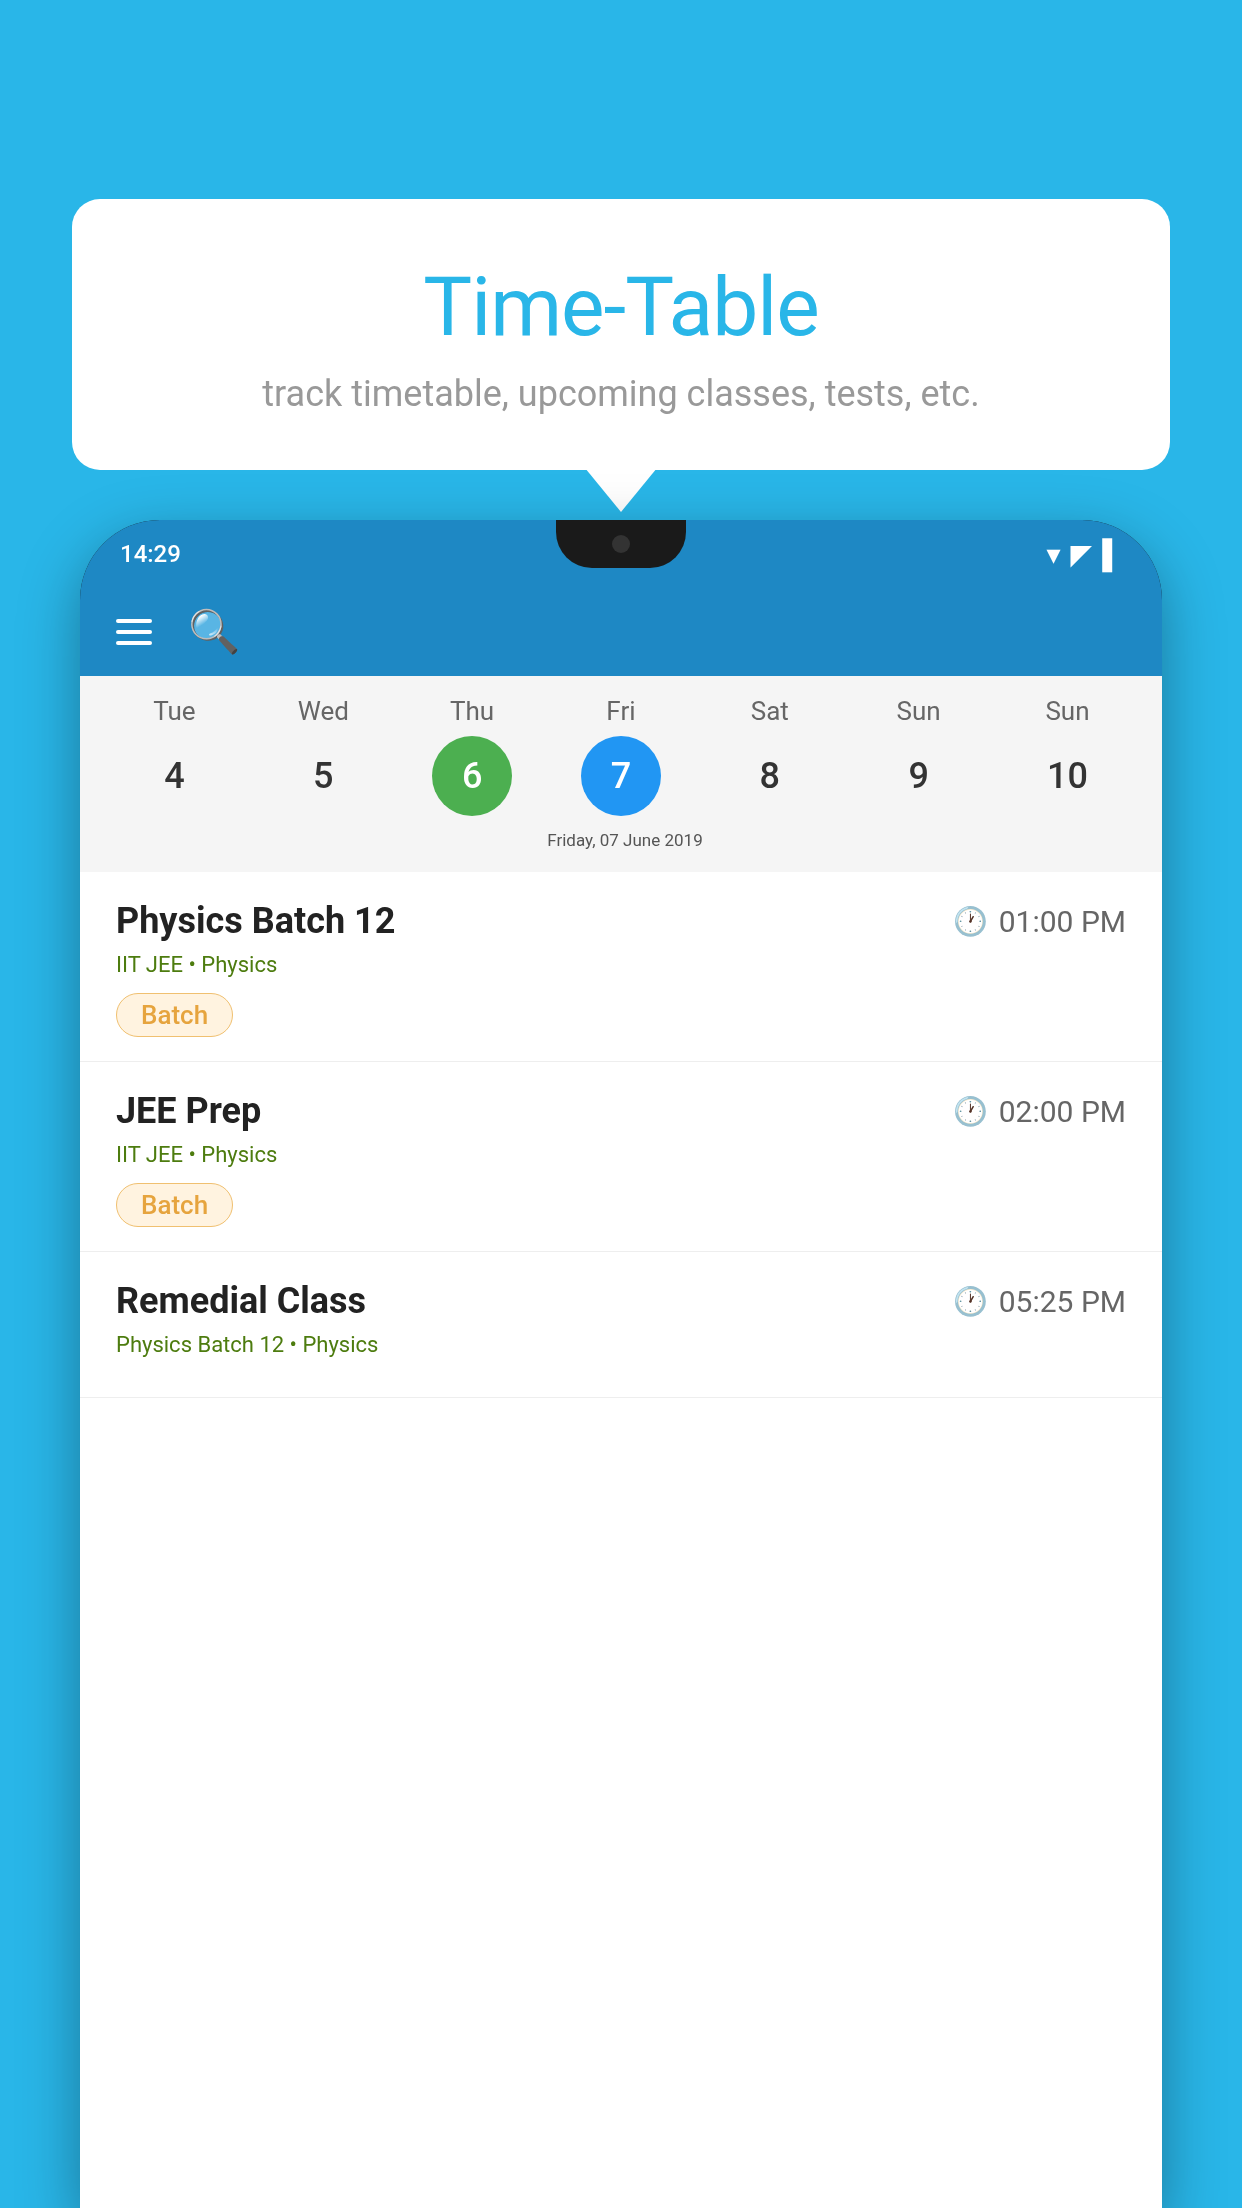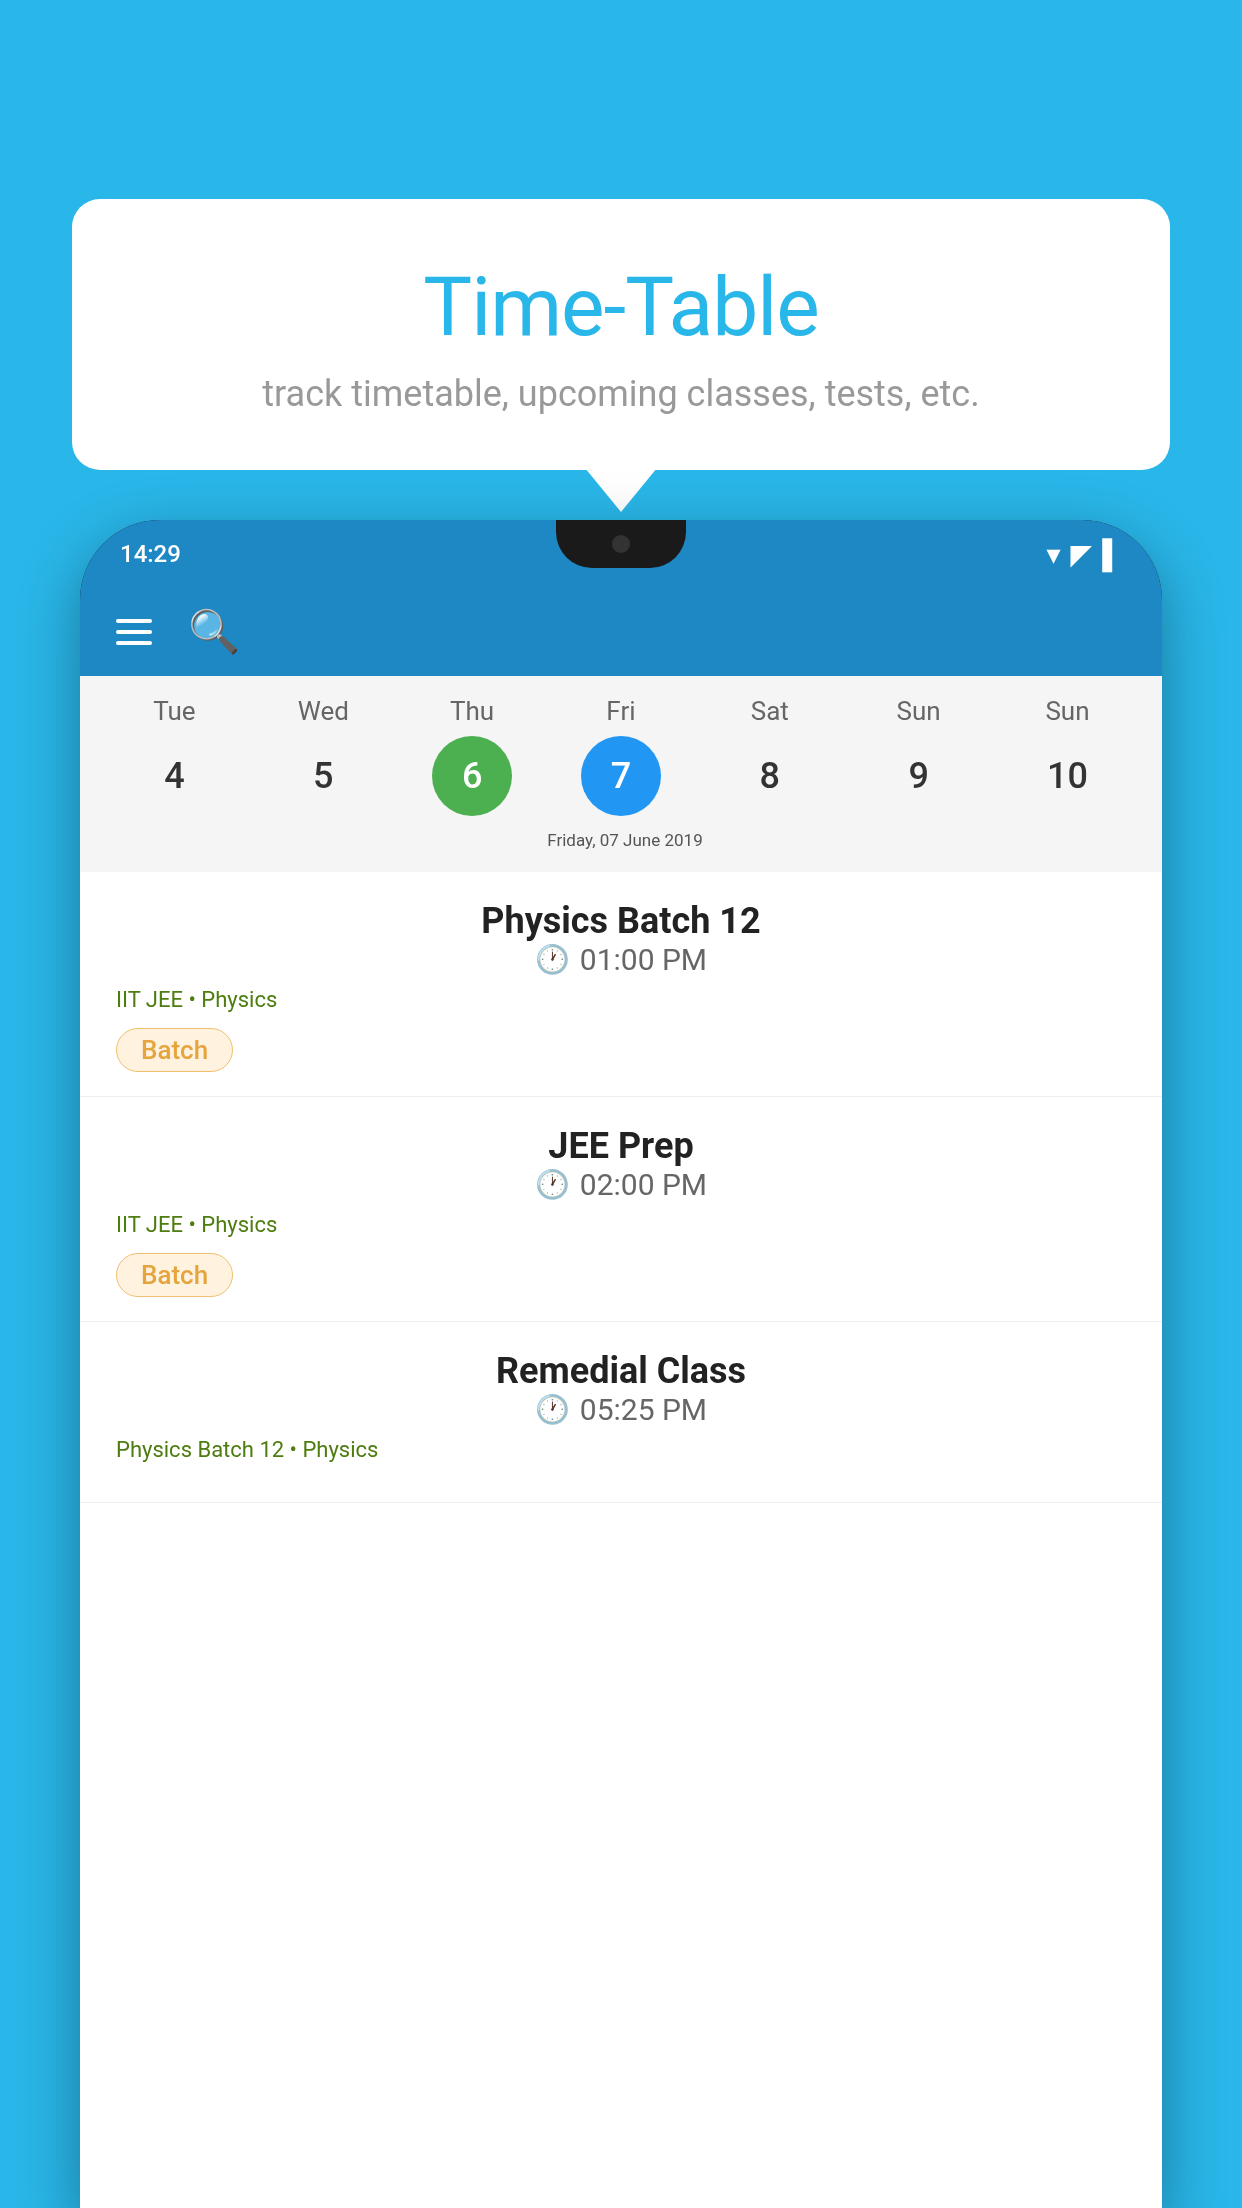--- a/index.html
+++ b/index.html
@@ -202,21 +202,20 @@
     .schedule-item {
       padding: 28px 36px 24px;
       border-bottom: 1px solid #eee;
       background: #fff;
     }
     .schedule-item-header {
       display: flex;
       align-items: center;
       justify-content: space-between;
       margin-bottom: 10px;
-      flex-direction: column;
     }
     .schedule-item-title {
       font-size: 36px;
       font-weight: 700;
       color: #222;
     }
     .schedule-item-time {
       display: flex;
       align-items: center;
       gap: 10px;

